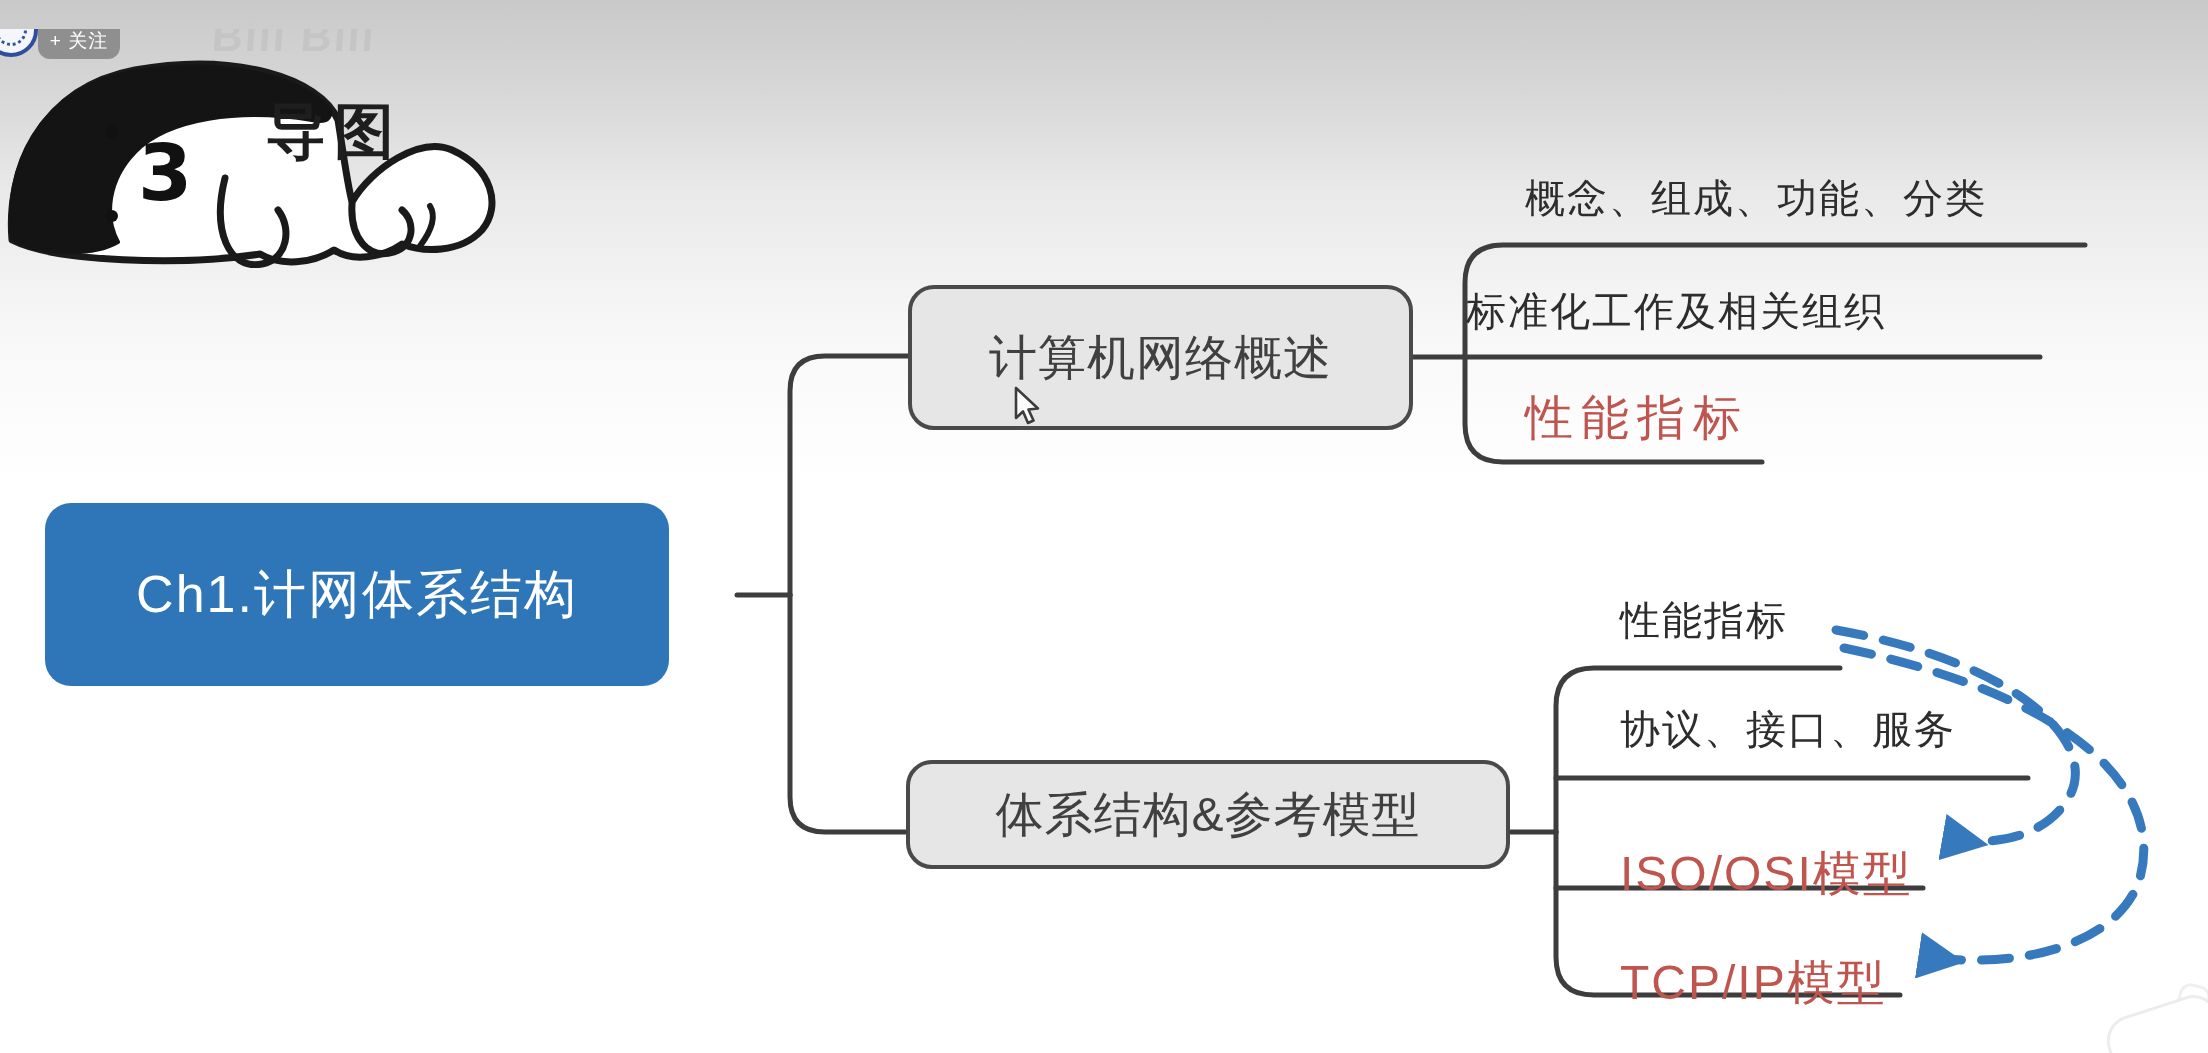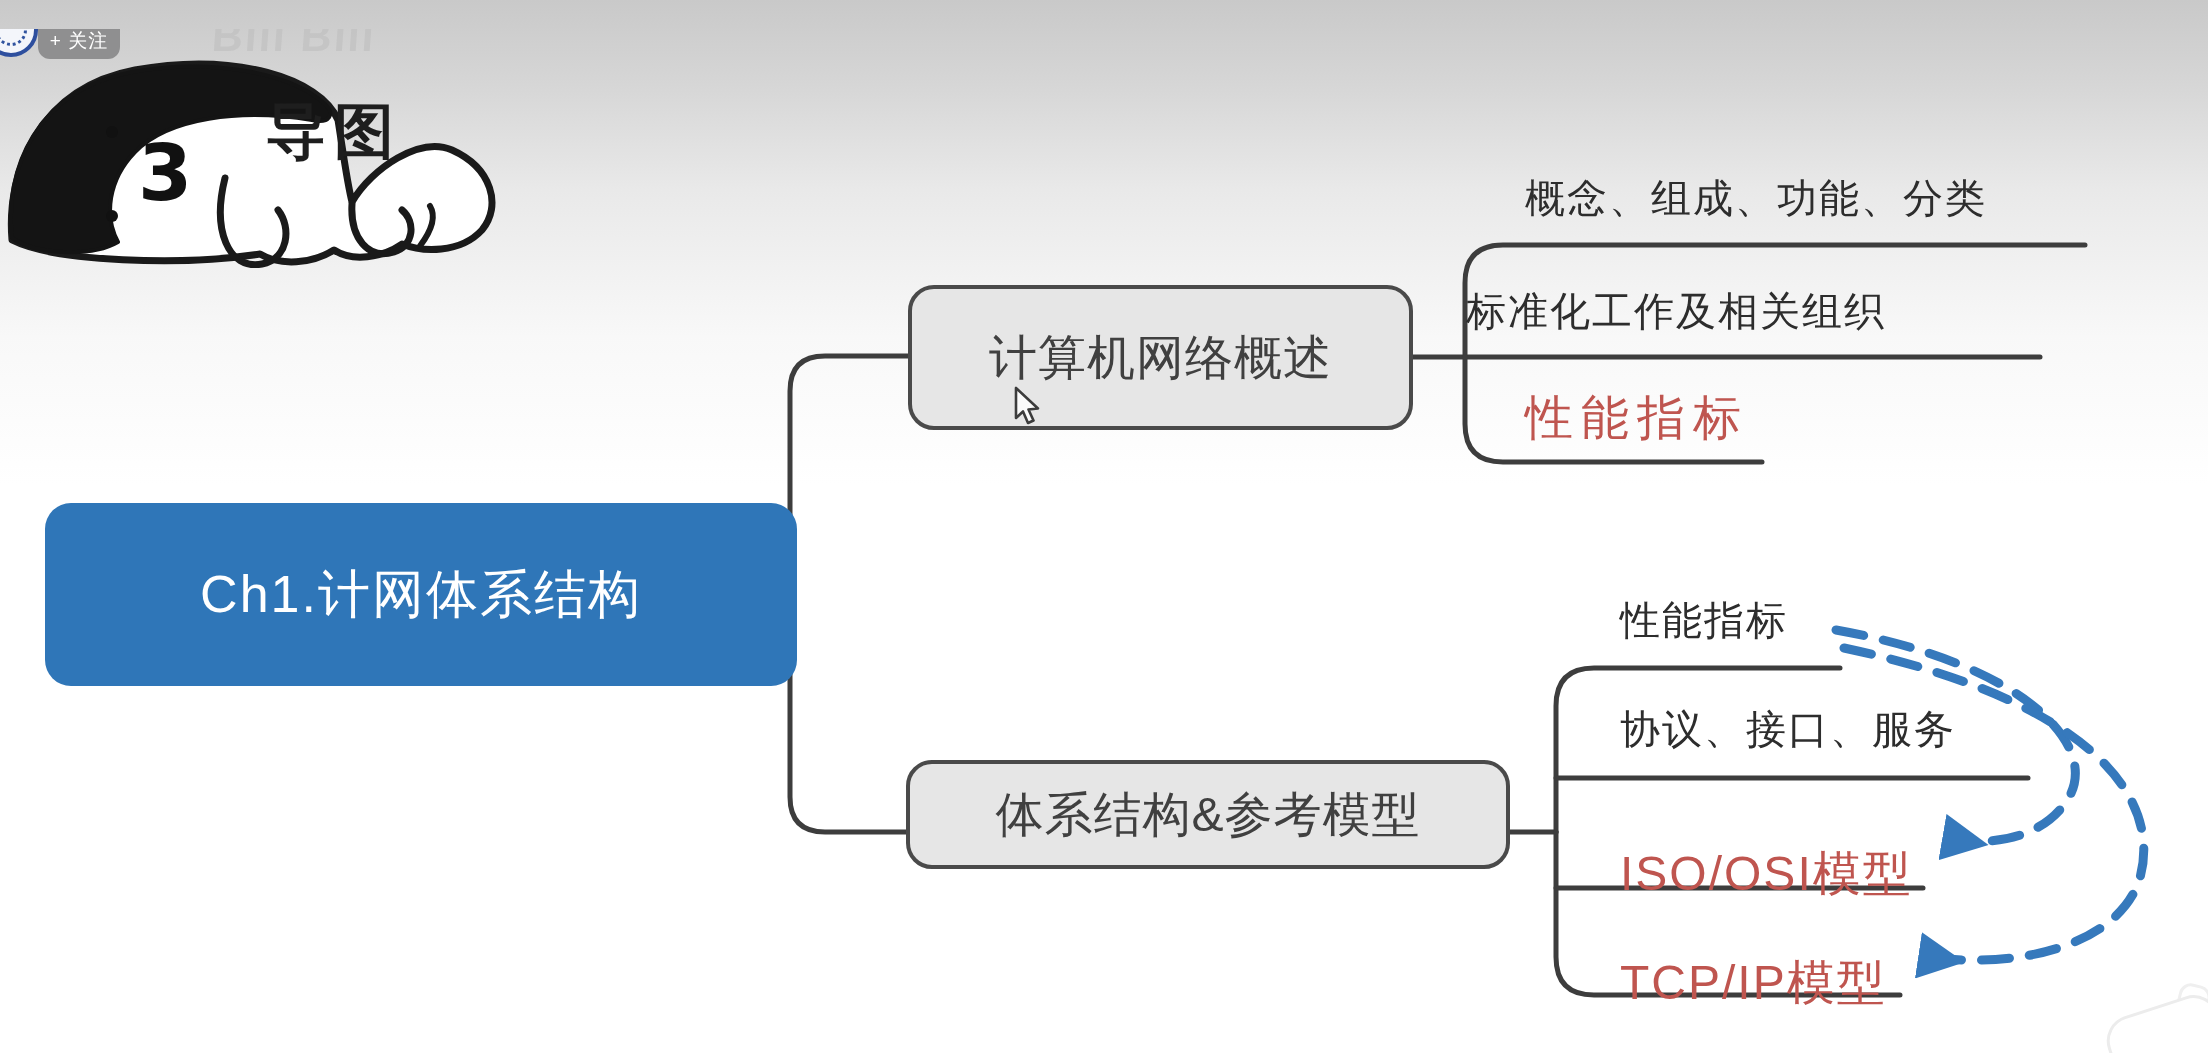--- a/index.html
+++ b/index.html
@@ -32,21 +32,21 @@
   
   #sticker-title{
     left:266px;top:92px;font-size:60px;font-weight:700;color:#1e1e1e;letter-spacing:8px;
   }
   
   .node{
     box-sizing:border-box;display:flex;align-items:center;justify-content:center;
     border-radius:26px;text-align:center;
   }
   #root-node{
-    left:45px;top:503px;width:752px;height:183px;
+    left:45px;top:503px;width:624px;height:183px;
     background:#2f76b8;color:#ffffff;font-size:52px;letter-spacing:2px;
   }
   .branch{
     background:#e6e6e6;border:4px solid #4a4a4a;color:#404040;
     font-size:48px;letter-spacing:1px;
   }
   #branch-node-1{left:908px;top:285px;width:505px;height:145px;}
   #branch-node-2{left:906px;top:760px;width:604px;height:109px;}
   
   .leaf{white-space:nowrap;font-size:40px;color:#2d2d2d;letter-spacing:2px;line-height:1.1;}

